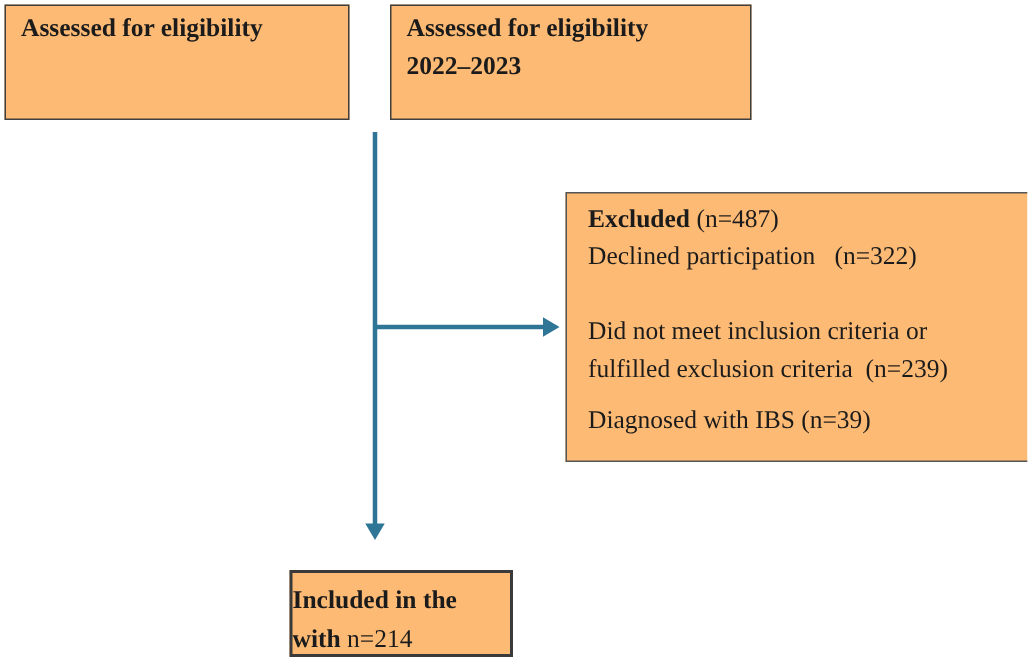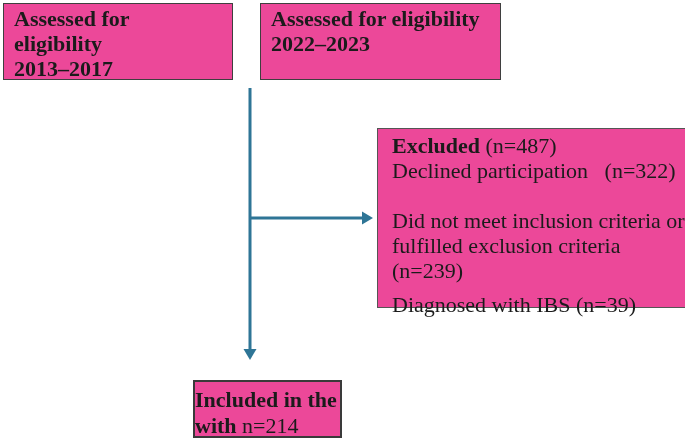--- a/index.html
+++ b/index.html
@@ -11,23 +11,23 @@
     position: relative;
     width: 685px;
     height: 443px;
     background: #ffffff;
     font-family: "Liberation Serif", "DejaVu Serif", serif;
     color: #1b1b1b;
     overflow: hidden;
   }
   .box {
     position: absolute;
-    background: #ec4899;
+    background: #fdba74;
     box-sizing: border-box;
-    font-size: 22px;
+    font-size: 17px;
     line-height: 25px;
   }
   .box-eligibility-1 {
     left: 3px; top: 3px;
     width: 230px; height: 77px;
     border: 1.5px solid #3f3f3f;
     padding: 2px 10px;
   }
   .box-eligibility-2 {
     left: 260px; top: 3px;
@@ -68,21 +68,20 @@
 
   <svg class="connectors" viewBox="0 0 685 443">
     <line x1="250" y1="88" x2="250" y2="351" stroke-width="3" stroke="#2e7596"></line>
     <polygon points="243.5,349 256.5,349 250,360" fill="#2e7596"></polygon>
     <line x1="250" y1="218" x2="364" y2="218" stroke-width="3" stroke="#2e7596"></line>
     <polygon points="362,211.5 362,224.5 373,218" fill="#2e7596"></polygon>
   </svg>
 
   <div class="box box-eligibility-1">
     <div class="line bold">Assessed for eligibility</div>
-    <div class="line bold">2013–2017</div>
   </div>
 
   <div class="box box-eligibility-2">
     <div class="line bold">Assessed for eligibility</div>
     <div class="line bold">2022–2023</div>
   </div>
 
   <div class="box box-excluded">
     <div class="line"><span class="bold">Excluded</span><span> (n=487)</span></div>
     <div class="line">Declined participation   (n=322)</div>

